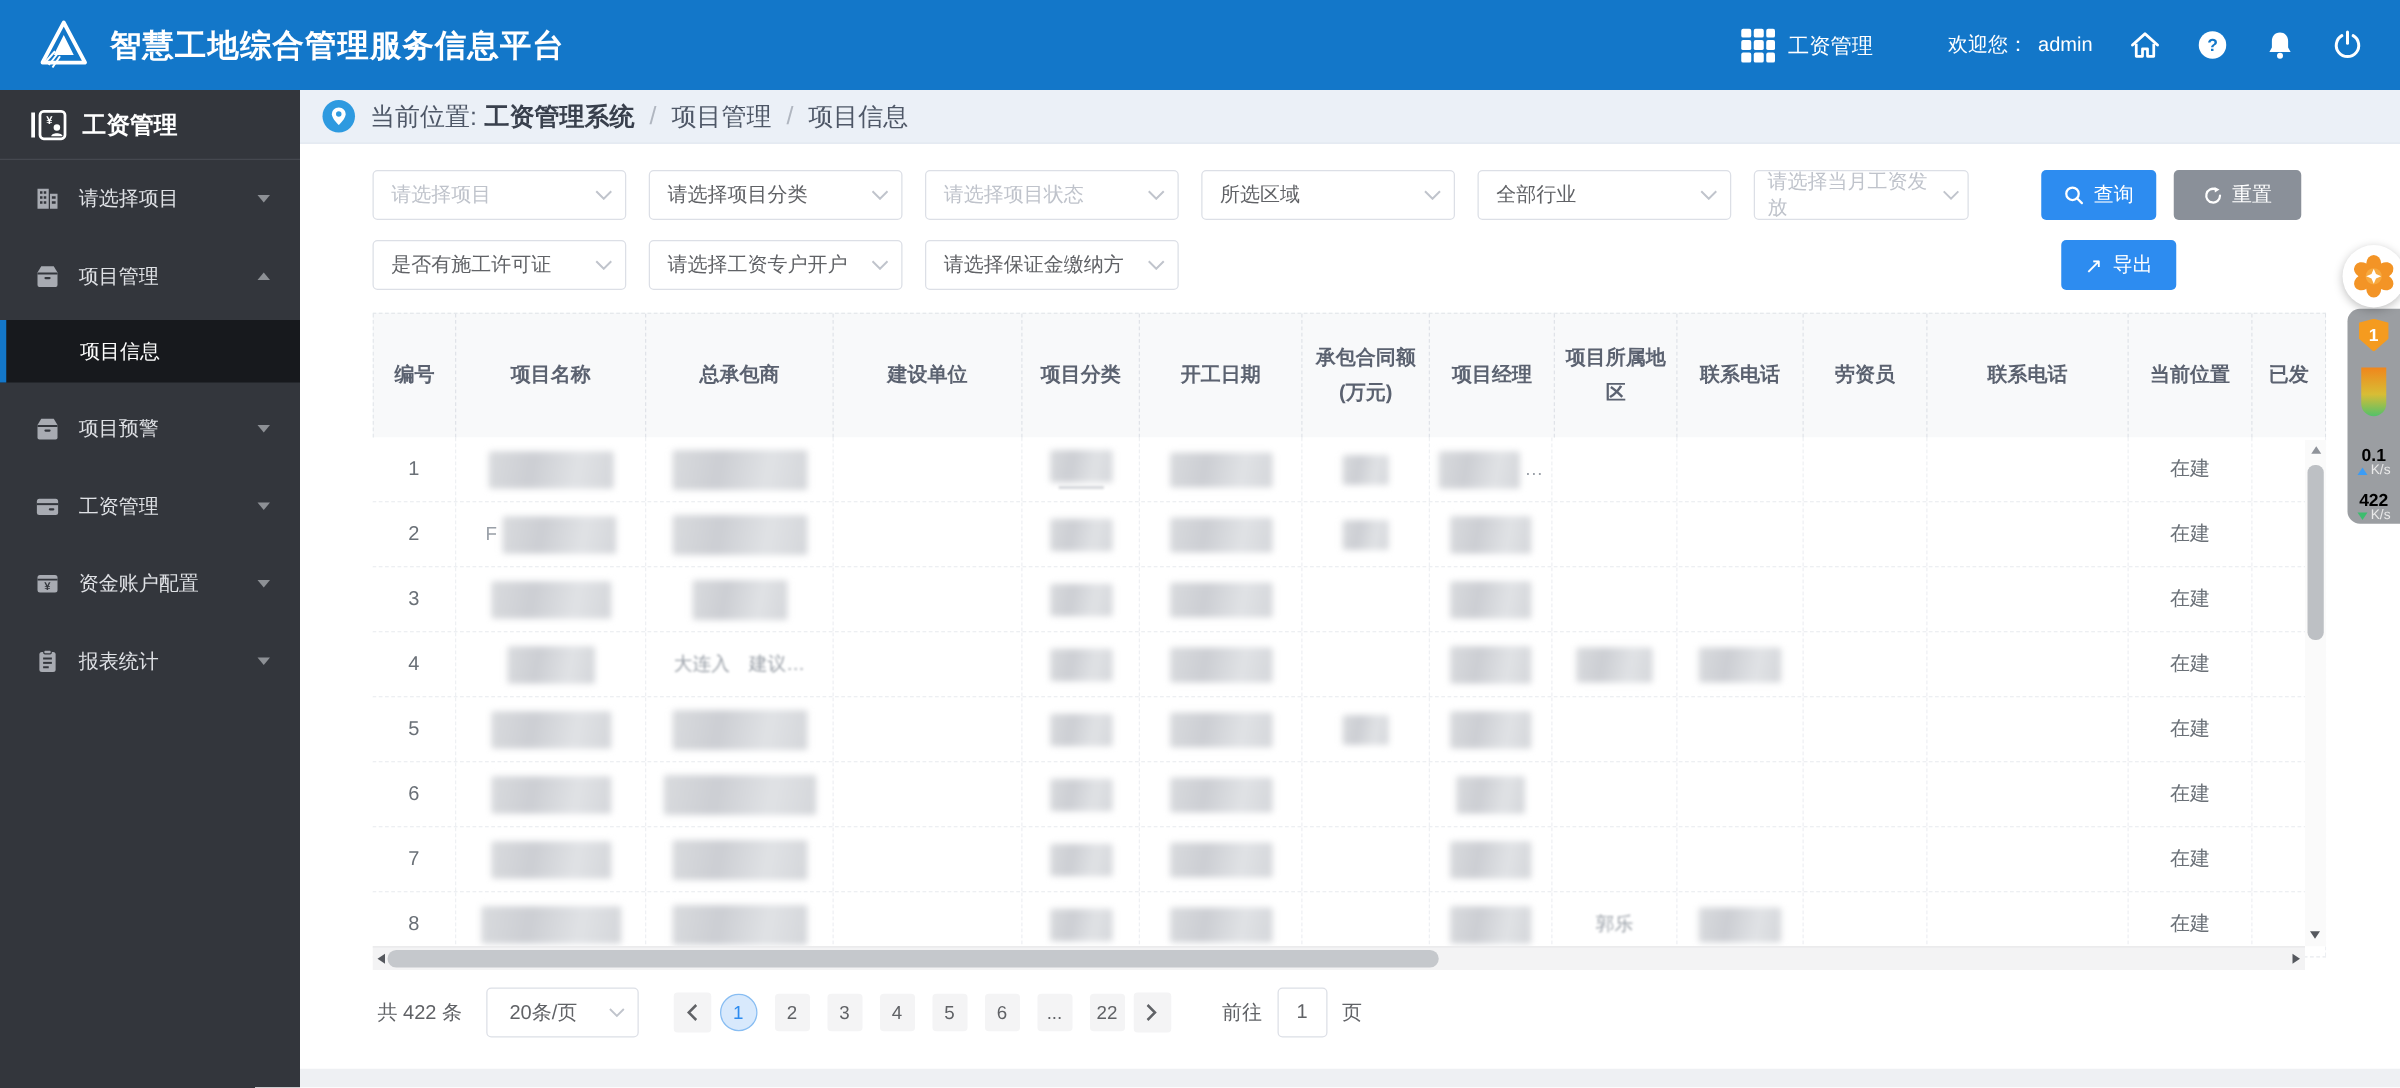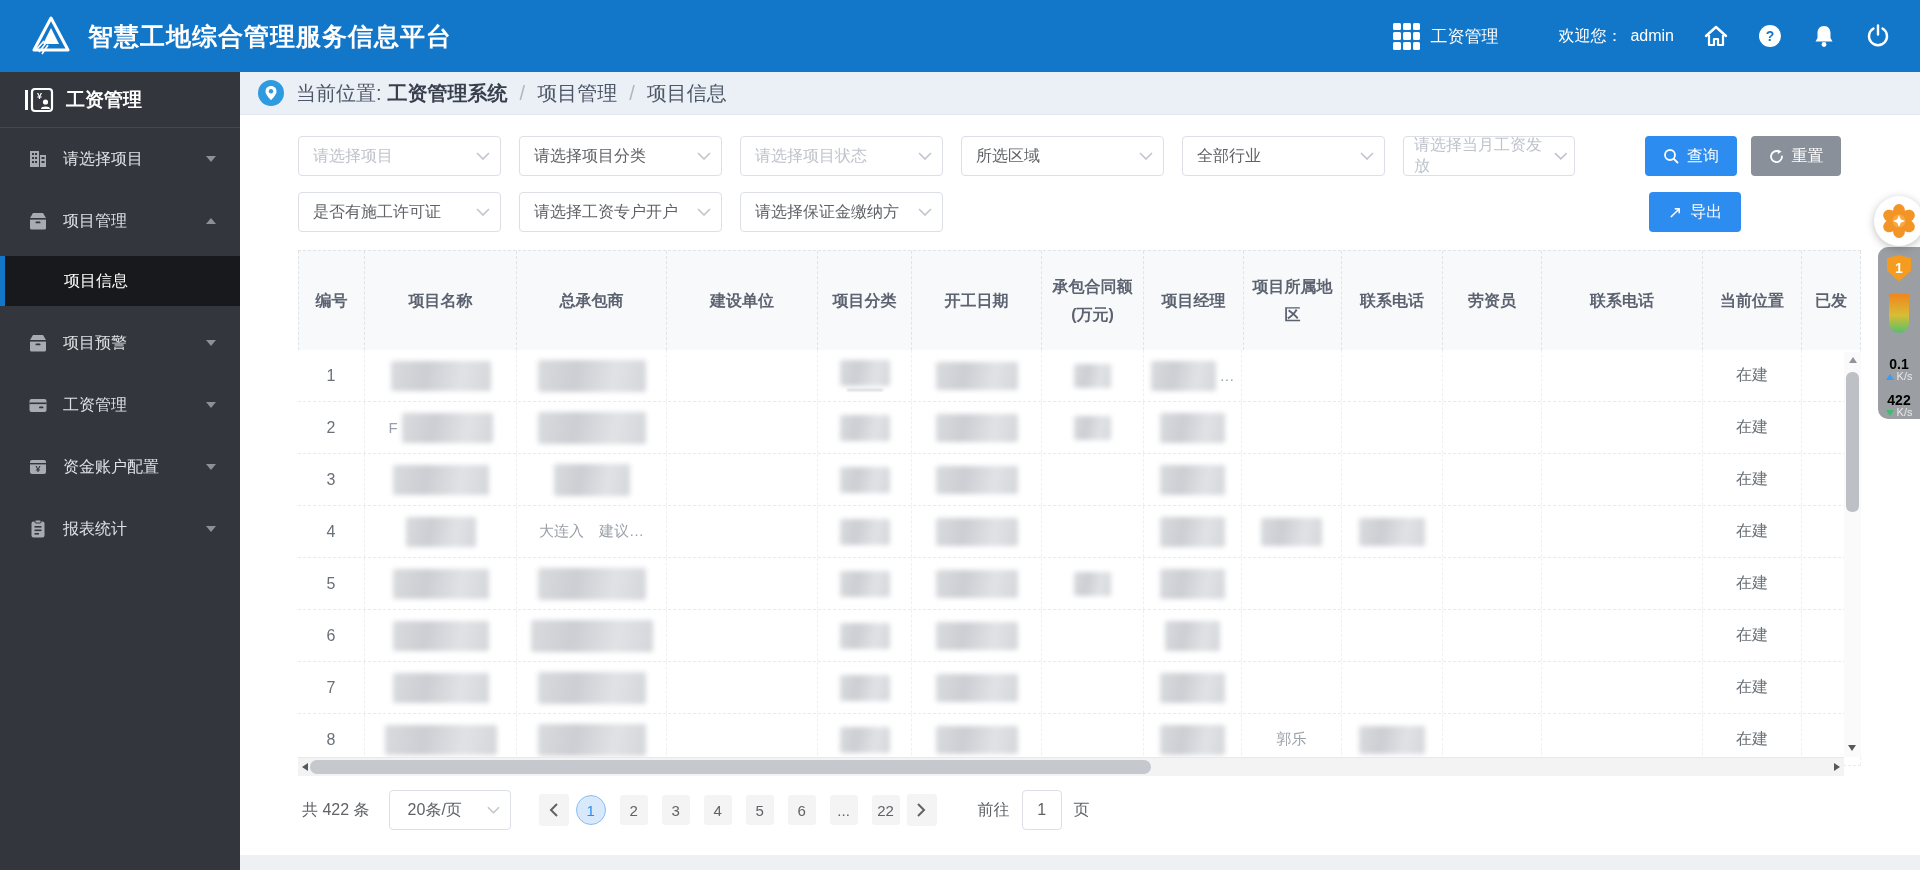--- a/index.html
+++ b/index.html
@@ -52,21 +52,21 @@
   .frow2 { margin-top:16px; }
   .sel { height:40px; width:203px; background:#fff; border:1px solid #dcdfe6; border-radius:4px;
          display:flex; align-items:center; justify-content:space-between; padding:0 10px 0 14px;
          margin-right:18px; font-size:16px; cursor:pointer; }
   .sel.narrow { width:172px; padding:0 6px 0 10px; }
   .sel .ph  { color:#bfc3cb; }
   .sel .val { color:#606266; }
   .btn { height:40px; border:none; border-radius:4px; color:#fff; font-size:16px;
          display:flex; align-items:center; justify-content:center; gap:8px; cursor:pointer; }
   .btn-search { background:#2d8cf0; width:92px; margin-left:auto; }
-  .btn-reset  { background:#8a9099; width:90px; margin-left:14px; margin-right:22px; }
+  .btn-reset  { background:#8a9099; width:102px; margin-left:14px; margin-right:22px; }
   .btn-export { background:#2d8cf0; width:92px; margin-left:auto; margin-right:122px; }
   .arrow-ne { font-size:17px; line-height:1; }
 
   
   .table-wrap { margin-top:18px; position:relative; width:1563px; height:526px; overflow:hidden; }
   .t-head { display:flex; height:100px; background:#f8f9fa; border-top:1px dashed #e0e3e8; }
   .t-hcell { flex-shrink:0; display:flex; align-items:center; justify-content:center; text-align:center;
              font-size:16px; font-weight:bold; color:#5b6270; line-height:1.7;
              border-right:1px dashed #e0e3e8; padding:0 5px; overflow:hidden; }
   .t-hcell:first-child { border-left:1px dashed #e0e3e8; }

